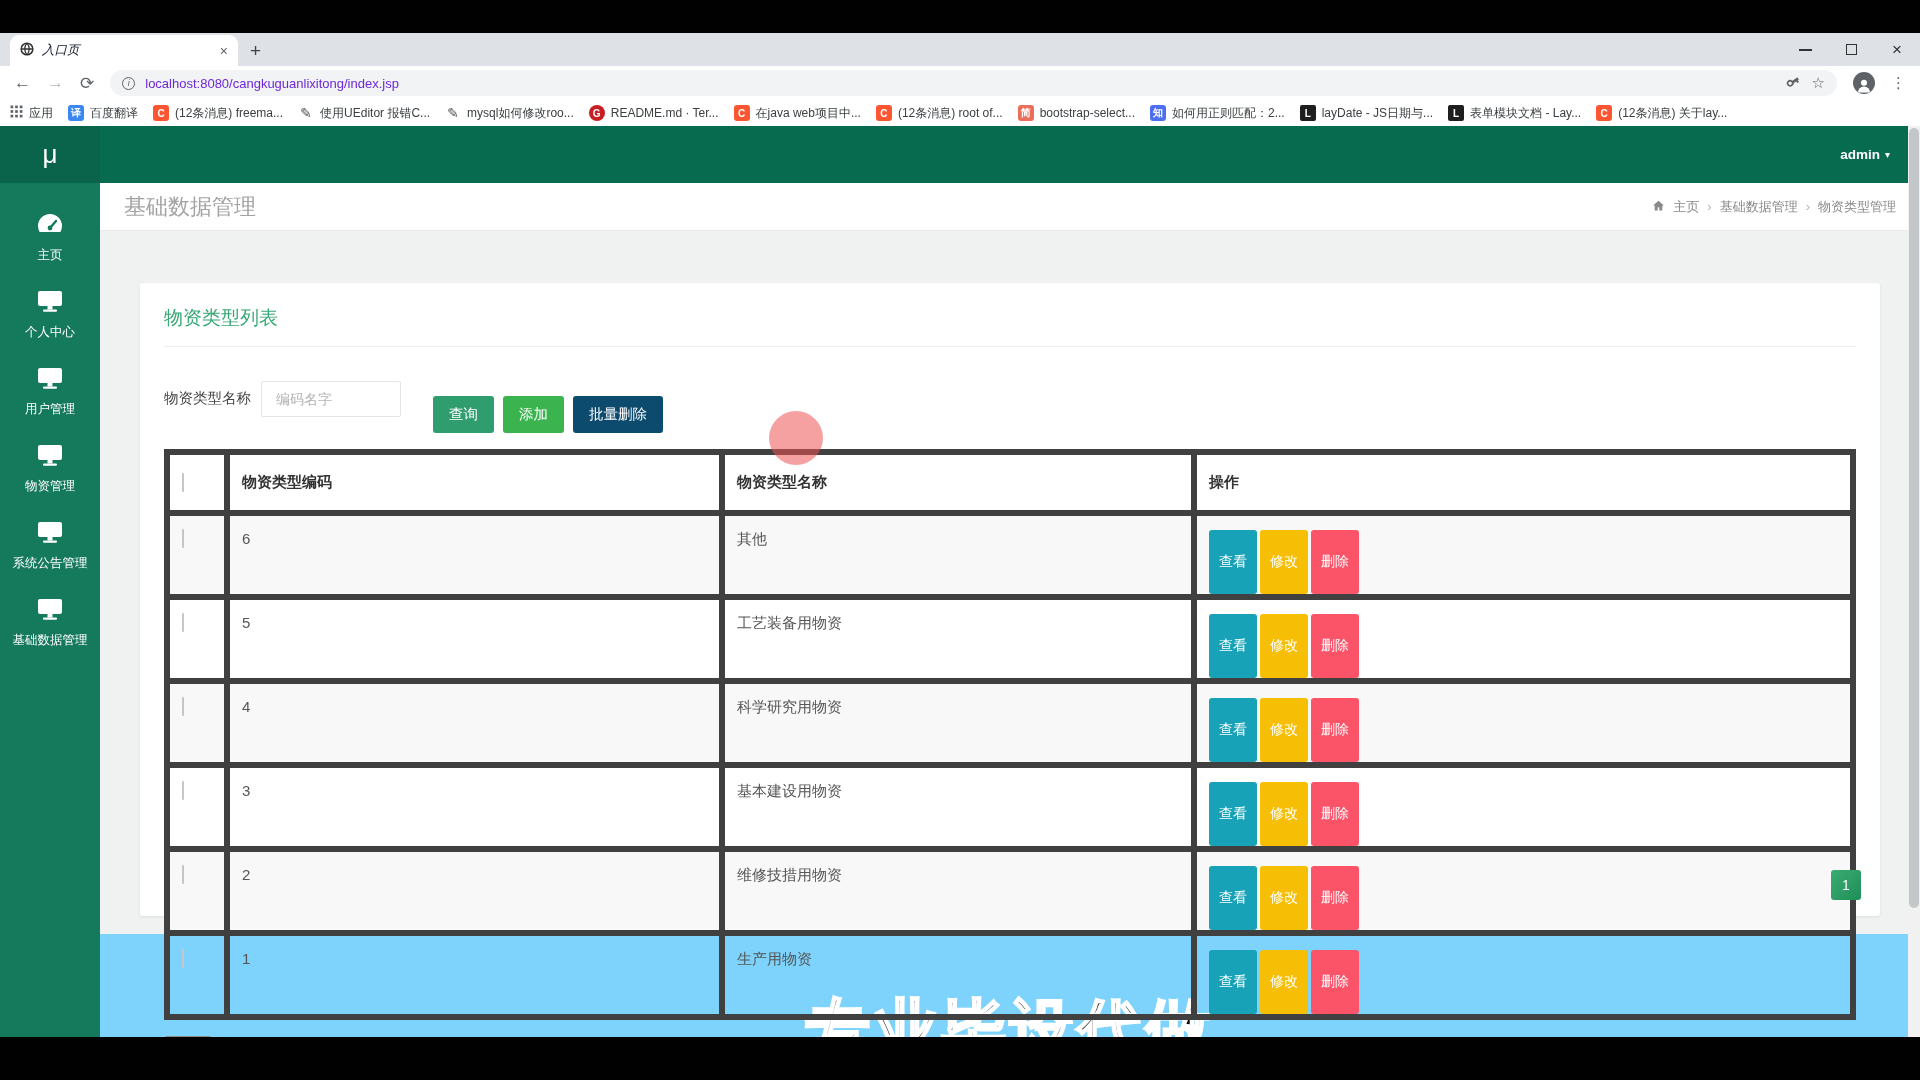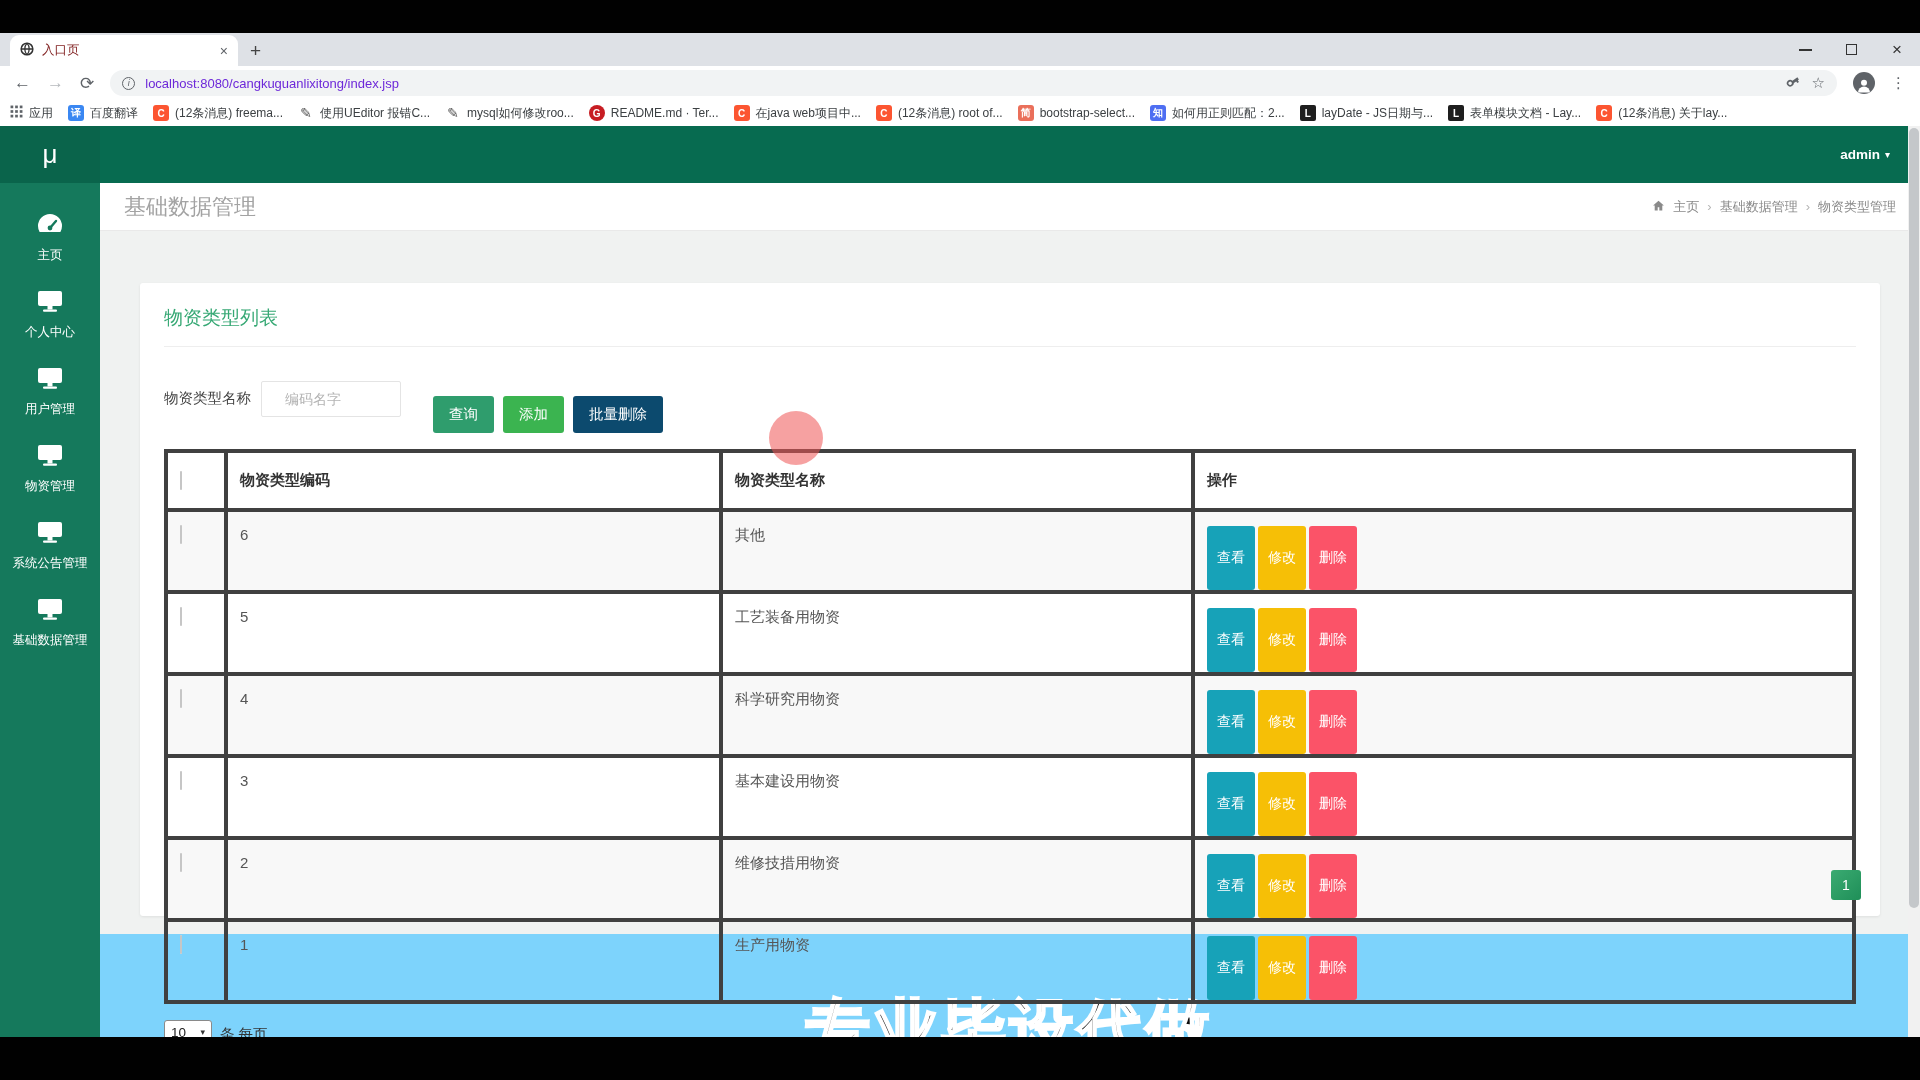--- a/index.html
+++ b/index.html
@@ -8,21 +8,21 @@
   .screen { position:relative; width:1920px; height:1080px; background:#010101; overflow:hidden; }
 
   
   .bar-top { height:33px; background:#010101; }
   .bar-bottom { position:absolute; left:0; bottom:0; width:1920px; height:43px; background:#010101; z-index:40; }
 
   
   .tabbar { height:33px; background:#dee1e6; display:flex; align-items:flex-end; }
   .tab { width:228px; height:31px; background:#fff; border-radius:9px 9px 0 0; margin-left:10px;
          display:flex; align-items:center; gap:8px; padding:0 10px; }
-  .tab-title { flex:1; font-size:12.5px; color:#7f1d1d; white-space:nowrap; overflow:hidden; }
+  .tab-title { flex:1; font-size:12.5px; color:#0f172a; white-space:nowrap; overflow:hidden;font-style:italic; }
   .tab-close { font-size:14px; color:#5f6368; line-height:1; }
   .newtab { font-size:19px; color:#444; margin-left:12px; padding-bottom:4px; }
   .wincontrols { margin-left:auto; display:flex; align-items:center; height:100%; }
   .wc { width:46px; height:100%; display:flex; align-items:center; justify-content:center; }
   .wc-min-glyph { width:13px; height:2px; background:#333; }
   .wc-max-glyph { width:11px; height:11px; border:1.5px solid #333; position:relative; background:#dee1e6; }
   .wc-max-glyph:before { content:""; position:absolute; left:2px; top:-4px; width:11px; height:11px; border:1.5px solid #333; z-index:-1; }
   .wc-close-glyph { font-size:17px; color:#333; line-height:1; }
 
   .urlrow { height:34px; background:#fff; display:flex; align-items:center; padding:0 14px; gap:16px; }
@@ -72,31 +72,31 @@
   .crumb-sep { color:#b5b5b5; }
 
   .content { flex:1; padding:52px 40px 0; }
   .card { position:relative; background:#fff; height:633px; border-radius:3px; padding:0 24px;
           box-shadow:0 1px 3px rgba(0,0,0,.08); }
   .card-title { padding-top:22px; font-size:19px; color:#36a874; }
   .card-divider { border:none; border-top:1px solid #eee; margin-top:15px; }
 
   .toolbar { display:flex; align-items:center; margin-top:17px; }
   .search-label { font-size:14.5px; color:#444; margin-right:10px; }
-  .search-input { width:140px; height:36px; border:1px solid #e4e4e4; border-radius:2px; padding:0 23px;
+  .search-input { width:140px; height:36px; border:1px solid #e4e4e4; border-radius:2px; padding:0 14px;
                   font-size:14px; color:#333; outline:none; font-family:inherit; }
   .search-input::placeholder { color:#b3b3b3; }
   .btn { height:37px; padding:0 16px; border:none; border-radius:3px; color:#fff; font-size:14.5px;
          cursor:pointer; font-family:inherit;margin-top:32px; }
   .btn-query { background:#2f9d6d; margin-left:32px; }
   .btn-add { background:#3bb450; margin-left:9px; }
   .btn-batch { background:#0c4a6e; margin-left:9px; }
 
   table.data { width:100%; border-collapse:collapse; margin-top:16px; font-size:15px; table-layout:fixed; }
-  table.data th, table.data td { border:4px solid #404040; text-align:left; }
+  table.data th, table.data td { border:6px solid #404040; text-align:left; }
   table.data th { padding:18px 12px; color:#333; font-weight:700; border-bottom:2px solid #e2e2e2; background:#fff; }
   table.data td { height:63px; padding:14px 12px 0; vertical-align:top; color:#555; }
   table.data tbody tr:nth-child(odd) { background:#f8f8f8; }
   .cb { width:16px; height:16px; background:#dcdcdc; border:1px solid #c6c6c6; border-radius:2px; }
   .abtn { display:inline-block; padding:23px 10px; border-radius:3px; color:#fff; font-size:14px; margin-right:3px; cursor:pointer;text-align:right; }
   .abtn-view { background:#17a2b8; }
   .abtn-edit { background:#f6bf06; }
   .abtn-del  { background:#fb5368; }
 
   .pager-row { margin-top:16px; display:flex; align-items:flex-end; gap:8px; font-size:14.5px; color:#333; }

